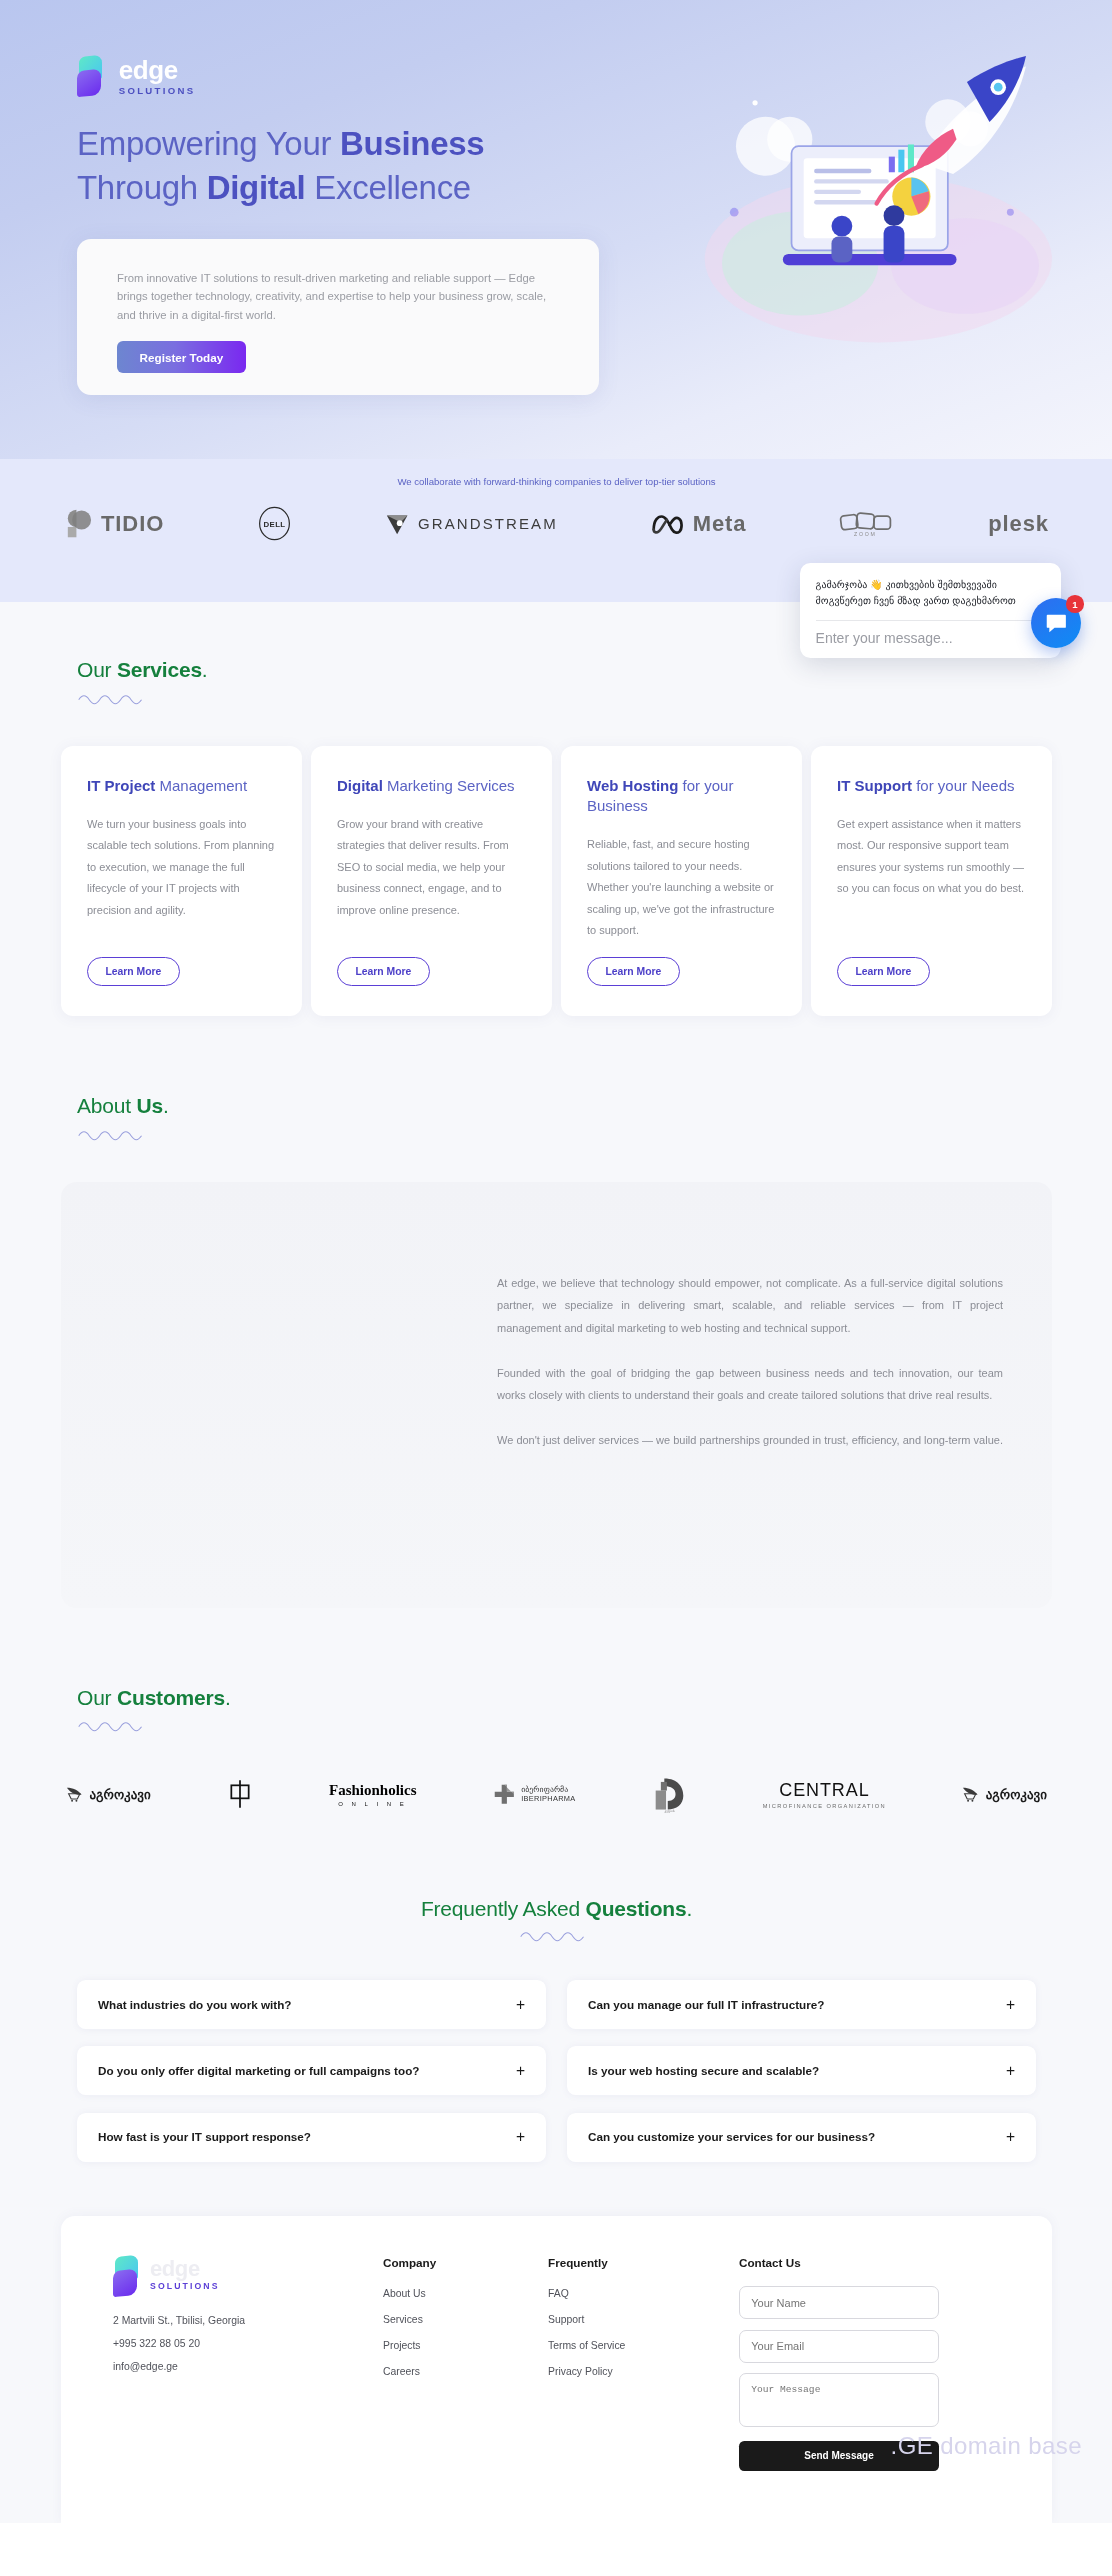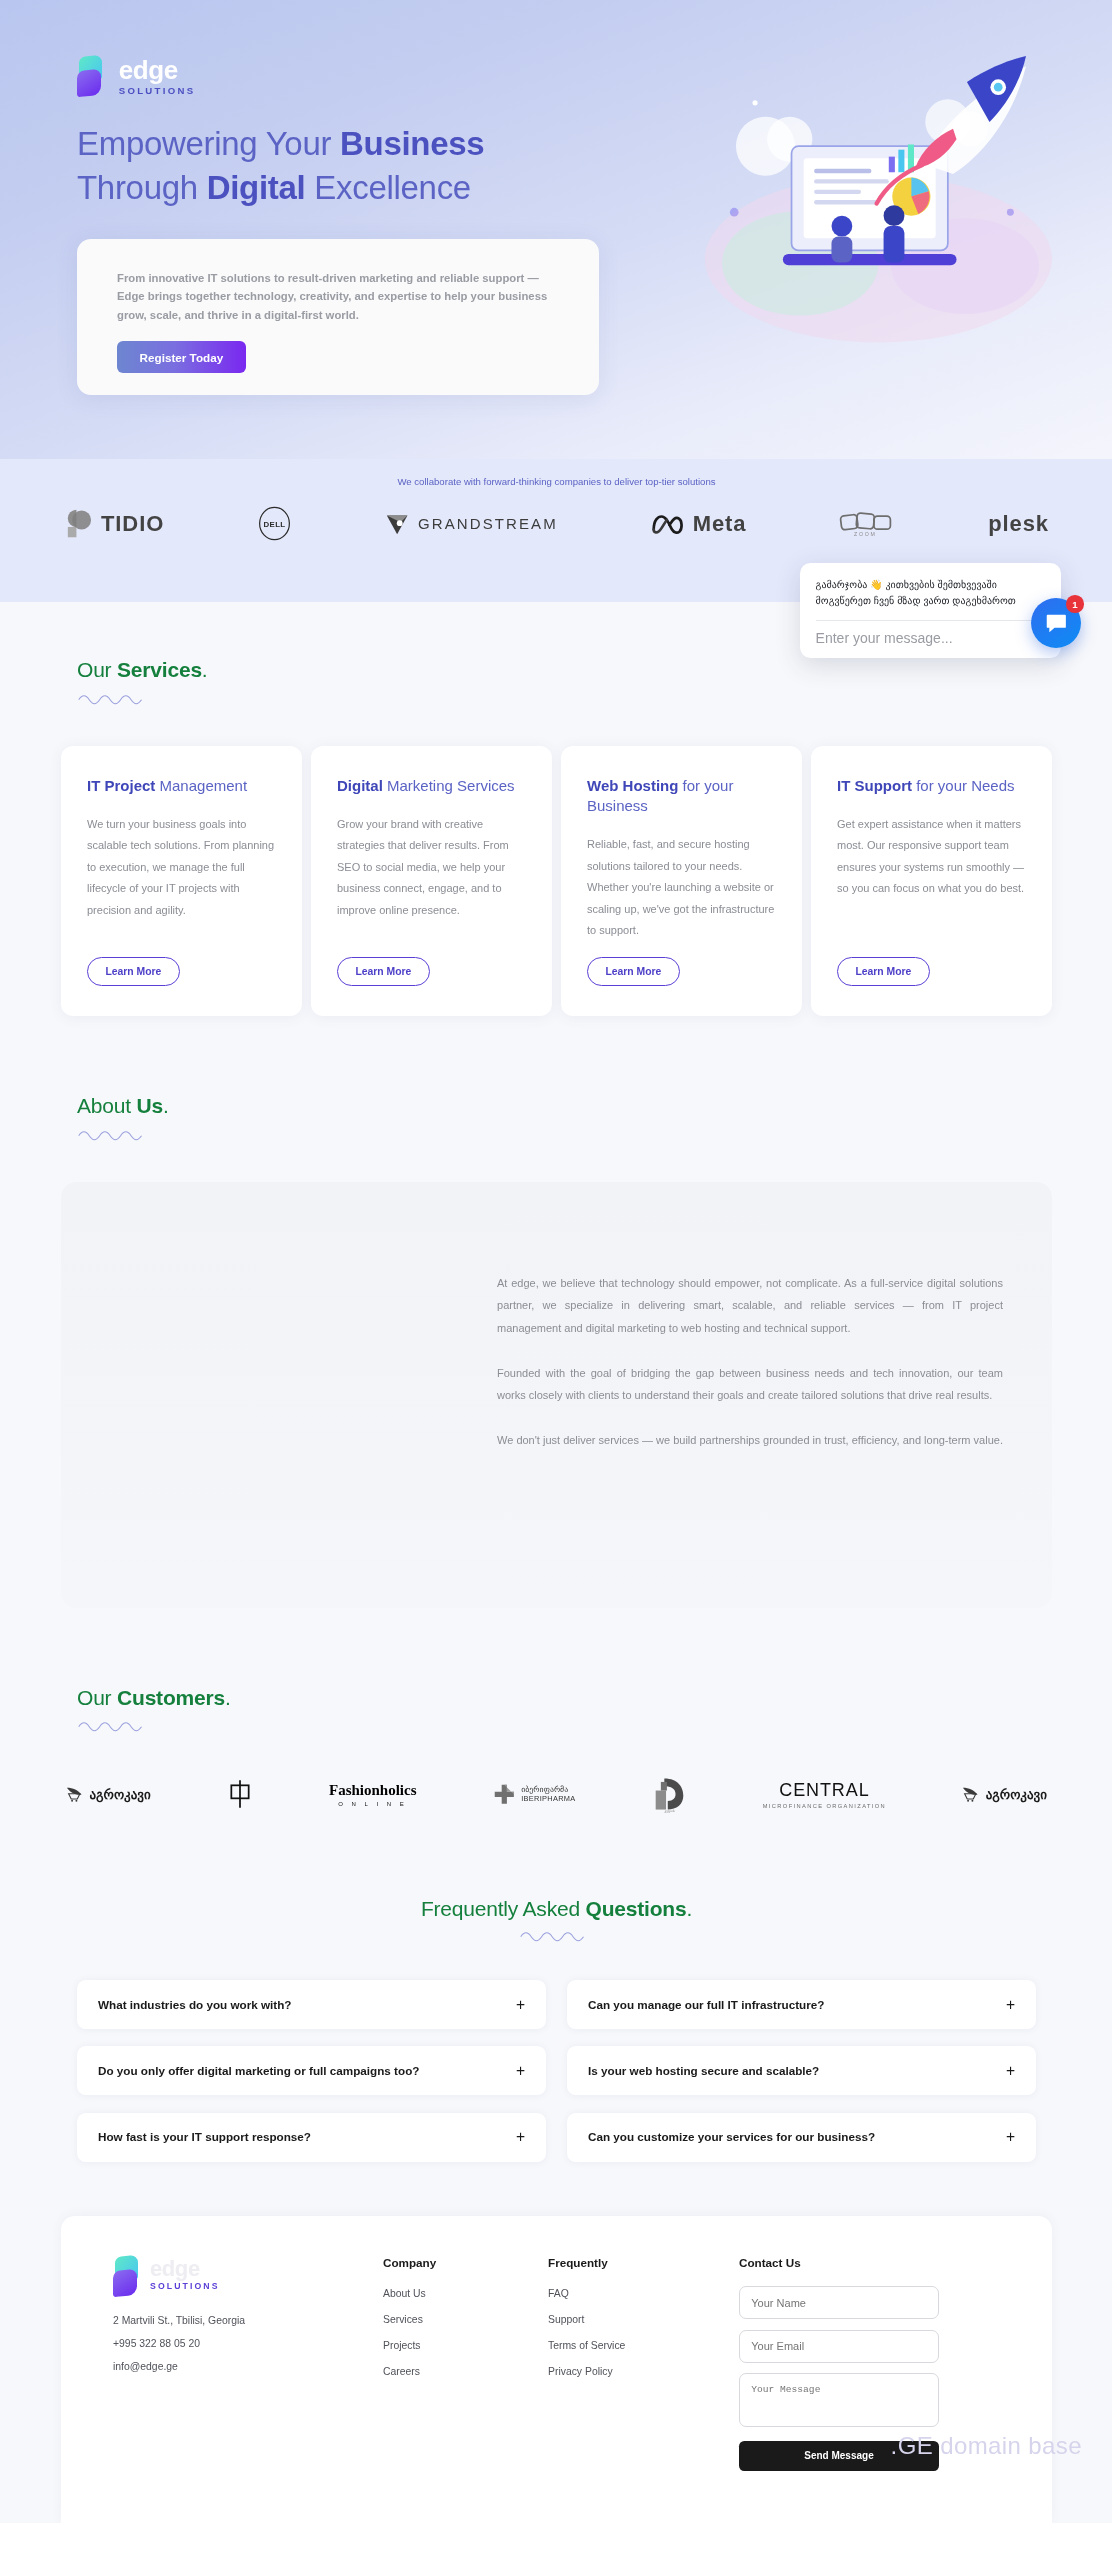--- a/index.html
+++ b/index.html
@@ -50,21 +50,21 @@
 
   .hero-card {
     position: absolute; left: 77px; top: 239px;
     width: 522px; height: 156px;
     background: #fafafb;
     border-radius: 14px;
     box-shadow: 0 3.5px 22.6px rgba(80,90,160,.10);
     padding: 30px 40px 0 40px;
   }
   .hero-card p {
-    font-size: 11.3px; line-height: 1.62; color: #9a9ca3; font-weight: 700;
+    font-size: 11.3px; line-height: 1.62; color: #9a9ca3; font-weight: 400;
     max-width: 452px;
   }
   .btn-register {
     margin-top: 17.4px;
     display: inline-block;
     padding: 9.6px 22.6px;
     border: none; border-radius: 6px;
     background: linear-gradient(90deg,#6d86d0 0%, #7a6ee0 45%, #7a28f0 100%);
     color: #fff; font-size: 11.7px; font-weight: 700;
     cursor: pointer;
@@ -82,21 +82,21 @@
     padding-top: 17.4px;
   }
   .partners-note {
     text-align: center; font-size: 9.6px; color: #5b63c4; margin-bottom: 19px;
   }
   .partners-row {
     display: flex; align-items: center; justify-content: space-between;
     padding: 0 64px;
   }
   .plogo { display: flex; align-items: center; gap: 7px; filter: saturate(0); }
-  .plogo-name { font-size: 22px; font-weight: 700; color: #a21caf; letter-spacing: 0.9px; }
+  .plogo-name { font-size: 22px; font-weight: 700; color: #a16207; letter-spacing: 0.9px; }
   .plogo-name.sm { font-size: 15px; font-weight: 500; letter-spacing: 2.1px; color: #3c3c3c; }
 
   
   .page { background: #f7f8fb; }
   .sec-head { padding-left: 77px; }
   .sec-title { font-size: 21px; color: #15803d; font-weight: 400; letter-spacing: -0.2px; }
   .sec-title b { font-weight: 700; }
   .squiggle { margin-top: 8.7px; }
 
   

